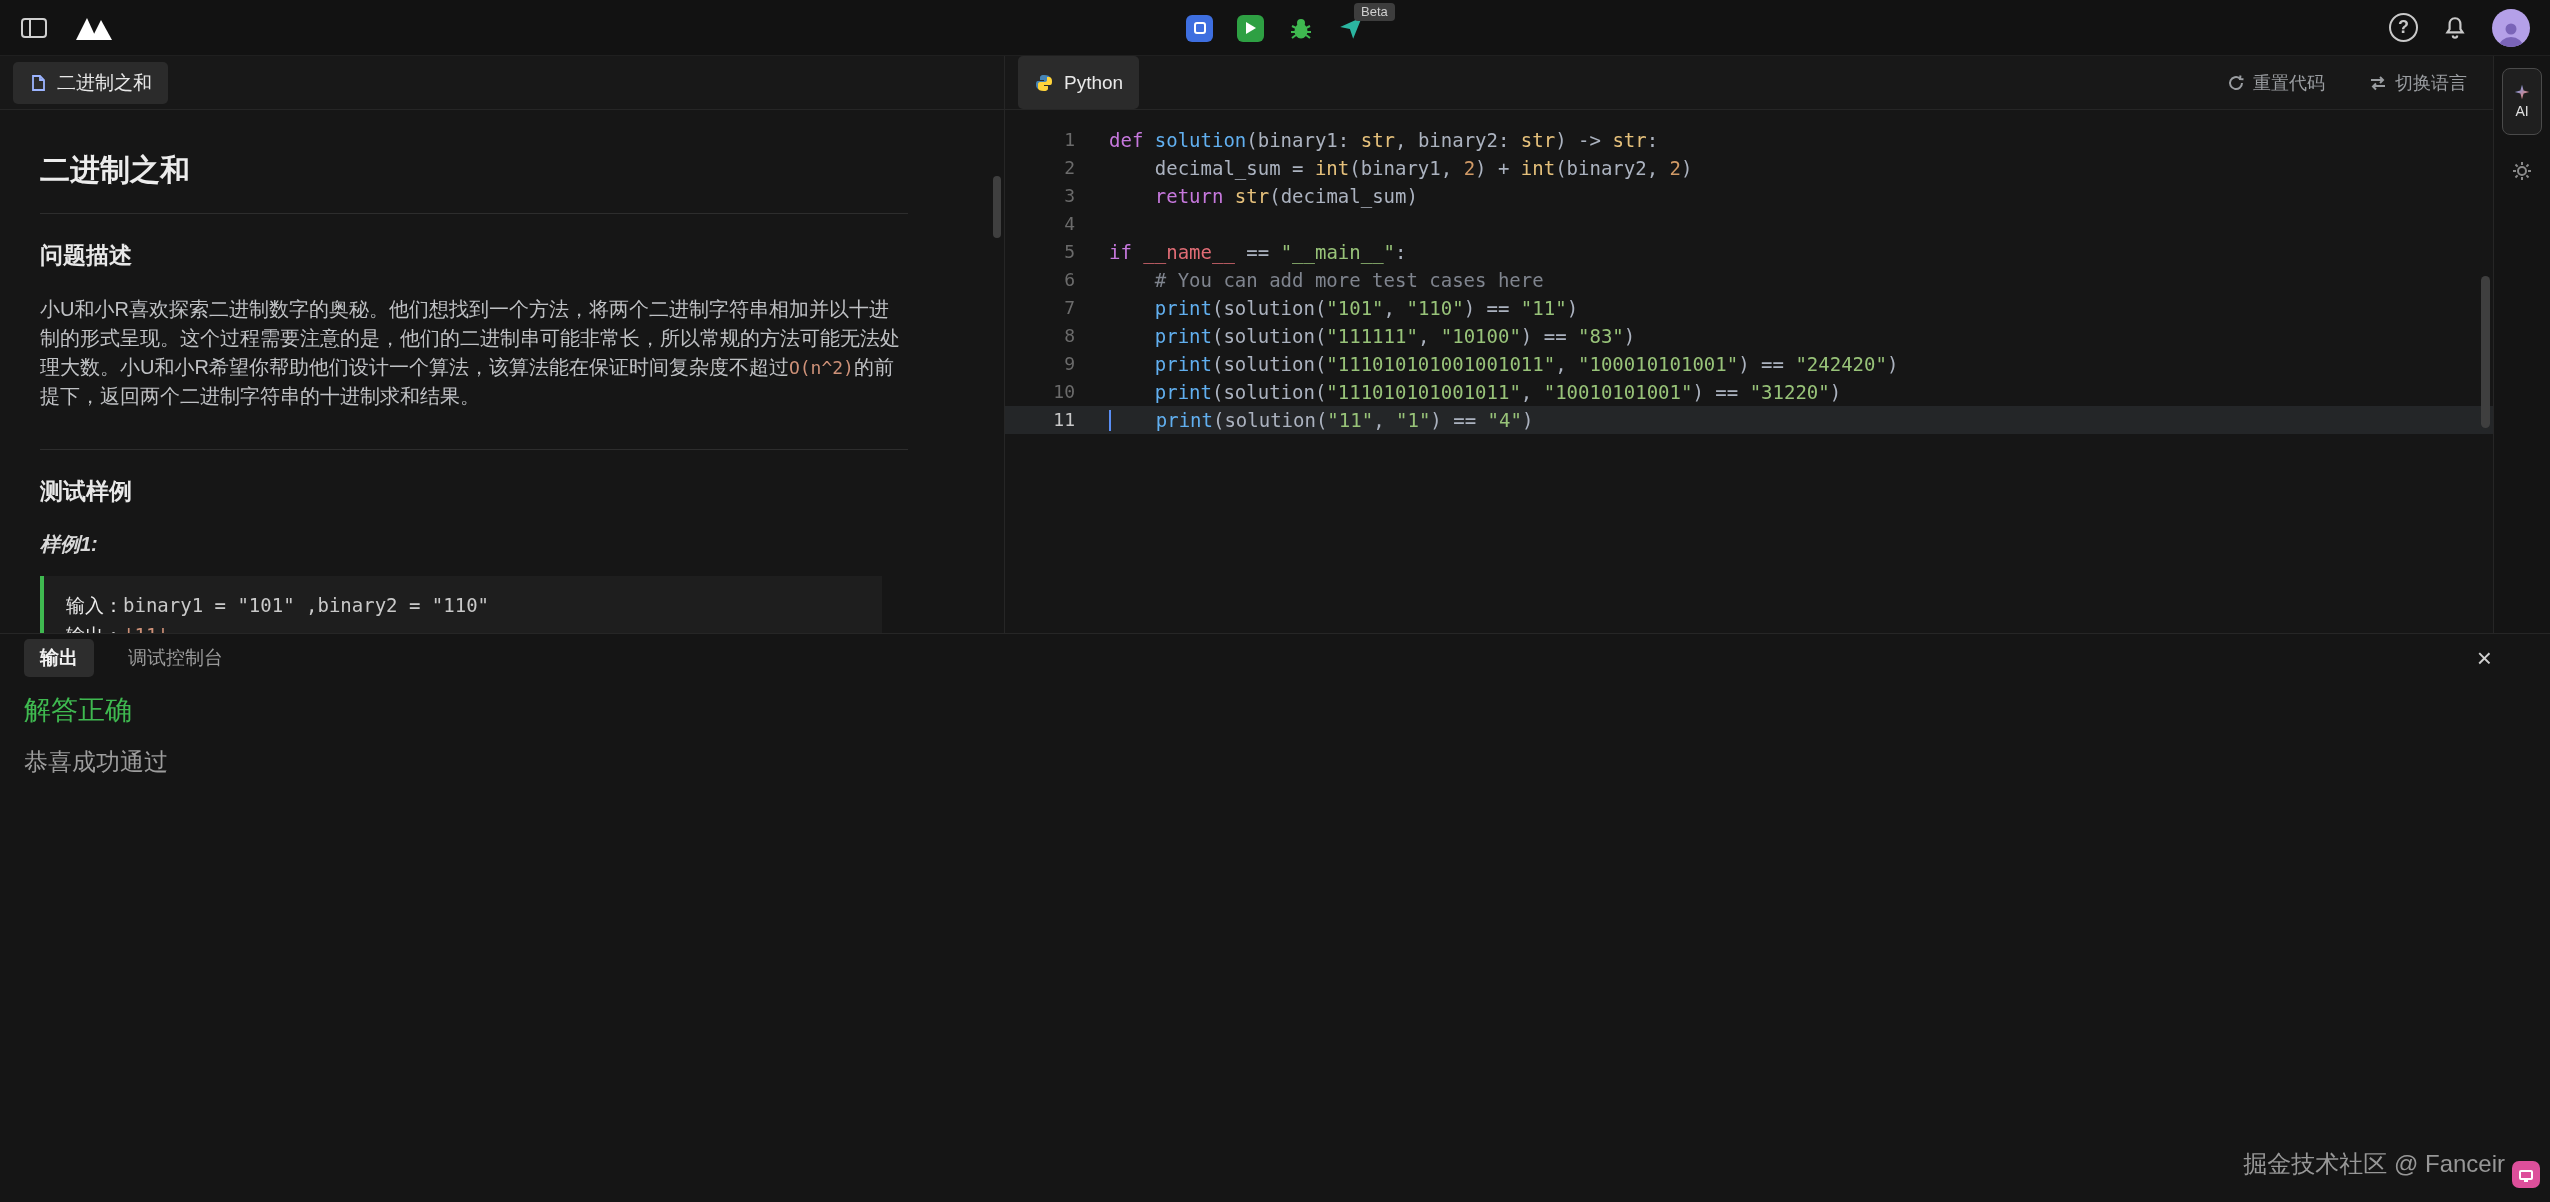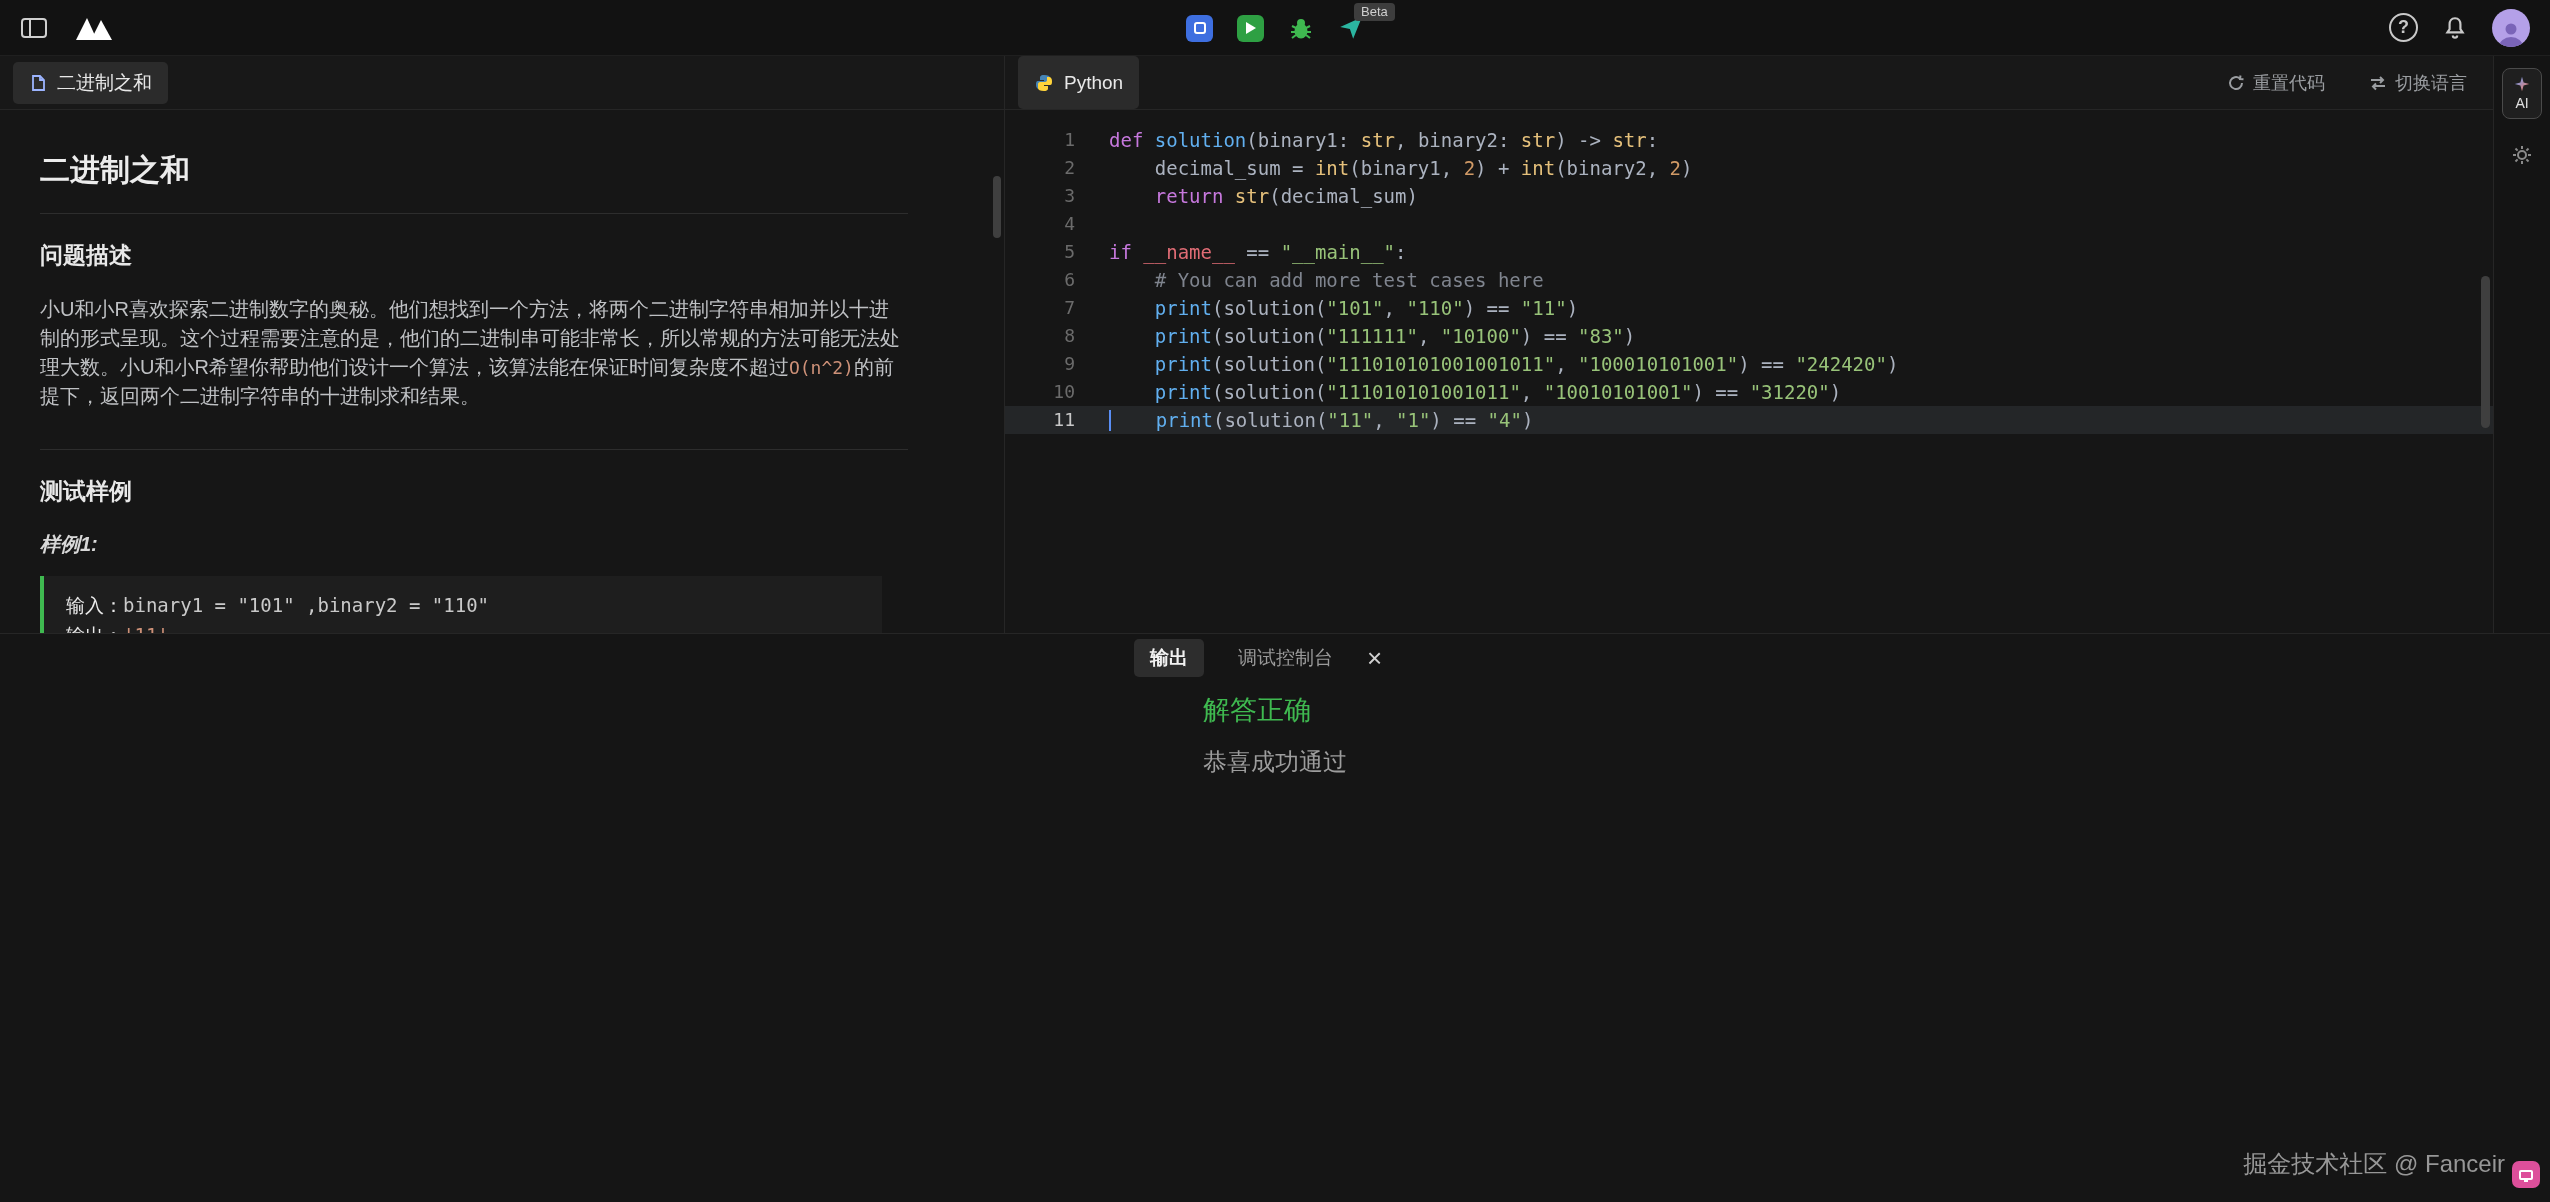--- a/index.html
+++ b/index.html
@@ -71,26 +71,26 @@
   .code-line.active .ln { color:#c8c8c8; }
   .caret { display:inline-block; width:2px; height:21px; background:#5a8ef5;
     vertical-align:text-bottom; margin-right:-1px; }
   .tk-kw{color:#c678dd} .tk-fn{color:#61afef} .tk-ty{color:#e5c07b} .tk-str{color:#98c379}
   .tk-num{color:#d19a66} .tk-cm{color:#7f848e} .tk-mg{color:#e06c75} .tk-pl{color:#abb2bf}
   .editor-scroll { right:3px; top:166px; width:9px; height:152px; }
 
   
   .right-toolbar { width:57px; flex:0 0 57px; border-left:1px solid #262626; background:#141414;
     display:flex; flex-direction:column; align-items:center; padding-top:12px; gap:26px; }
-  .ai-chip { width:40px; height:51px; border:1px solid #4a4a4a; border-radius:8px; background:#1f1f1f;
+  .ai-chip { width:40px; height:67px; border:1px solid #4a4a4a; border-radius:8px; background:#1f1f1f;
     display:flex; flex-direction:column; align-items:center; justify-content:center; gap:3px; cursor:pointer; }
   .ai-chip .ai-label { color:#e0e0e0; font-size:14px; }
 
   
-  .console { flex:1; background:#151515; position:relative; display:flex; flex-direction:column;align-items:center; }
+  .console { flex:1; background:#151515; position:relative; display:flex; flex-direction:column; }
   .console-header { height:48px; flex:0 0 48px; display:flex; align-items:center; gap:34px;
     padding:0 58px 0 24px; }
   .console-tab { font-size:19px; color:#9a9a9a; cursor:pointer; padding:6px 0; }
   .console-tab.active { background:#2d2d2d; border-radius:5px; padding:6px 16px; color:#f2f2f2; font-weight:bold; }
   .console-close { margin-left:auto; color:#d0d0d0; font-size:26px; line-height:1; cursor:pointer; }
   .console-body { padding:10px 24px 0 24px; }
   .result-title { font-size:27px; color:var(--success_green); }
   .result-sub { margin-top:18px; font-size:24px; color:#9d9d9d; }
   .feedback { margin-top:26px; font-size:19px; color:#b5b5b5; }
   .feedback a { color:var(--link_blue); text-decoration:none; cursor:pointer; }

